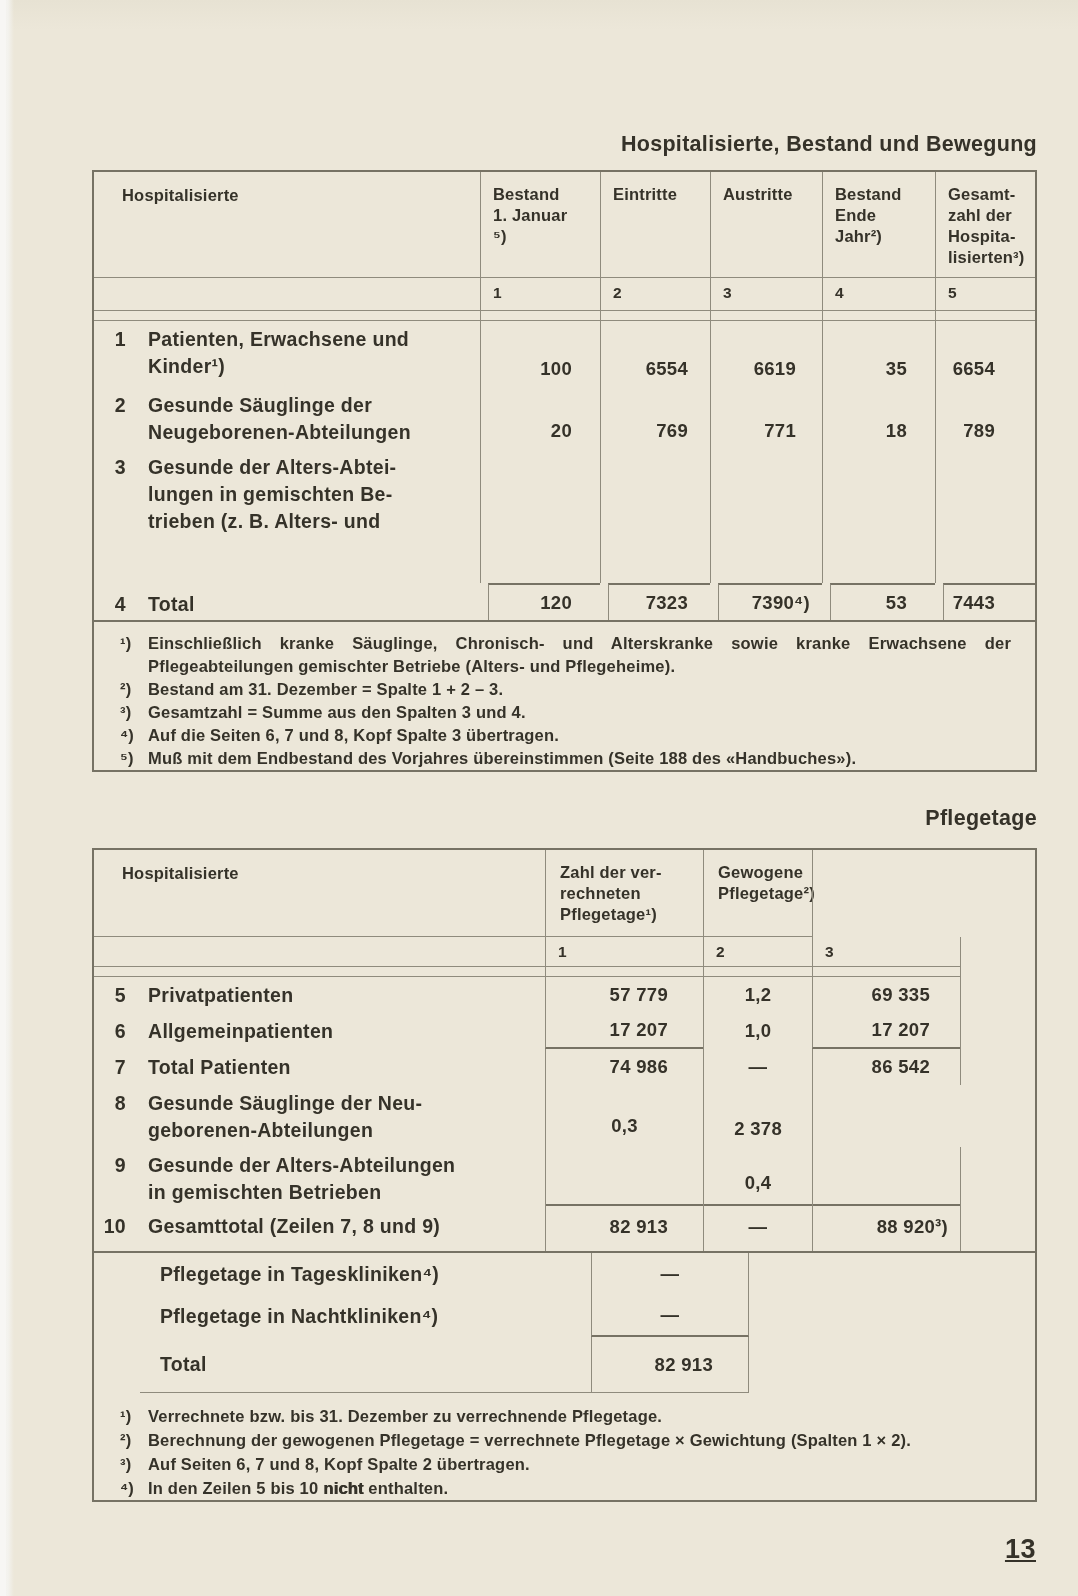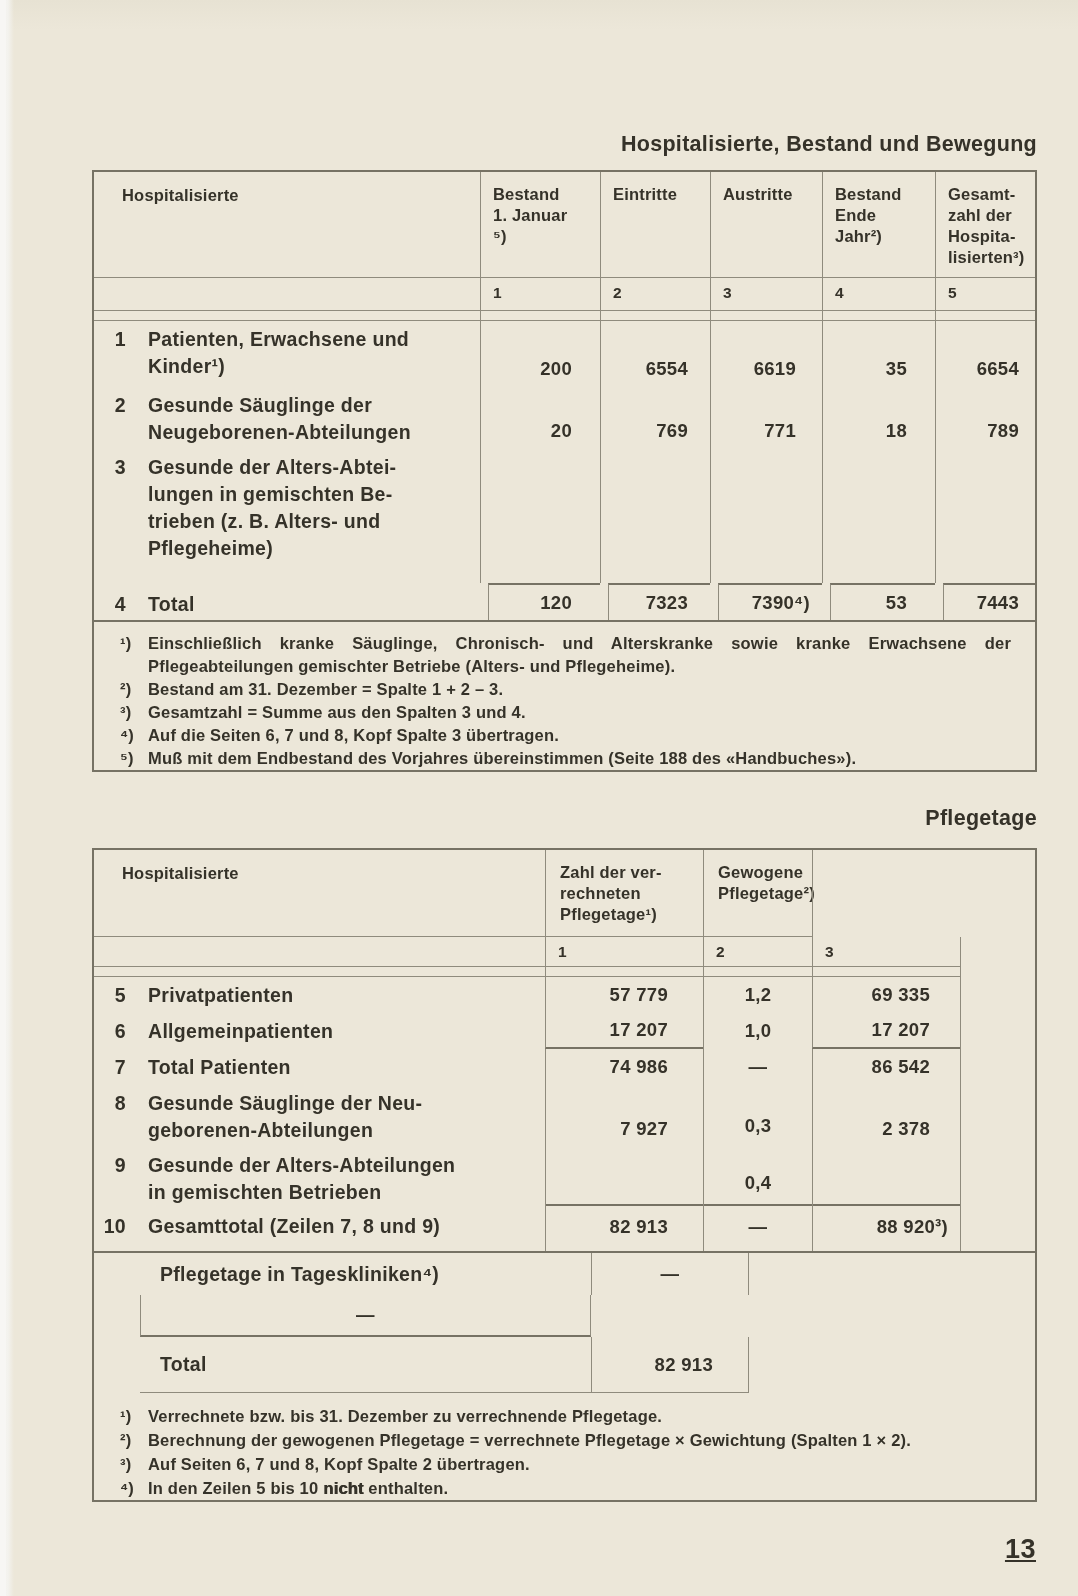--- a/index.html
+++ b/index.html
@@ -67,21 +67,21 @@
   .rowlab{display:flex;padding-top:5px;font-size:19.5px;line-height:27px;letter-spacing:.3px;}
   .rno{width:46px;flex:none;text-align:right;padding-right:14px;margin-right:8px;}
   .rtxt{flex:1;padding-right:6px;}
   .ln-b{display:block;}
   .val{display:flex;font-size:18.5px;letter-spacing:.3px;}
   .vend{align-items:flex-end;justify-content:flex-end;padding-bottom:7px;}
   .vctr{align-items:center;justify-content:flex-end;}
   .vcen{align-items:center;justify-content:center;}
   .vcenb{align-items:flex-end;justify-content:center;padding-bottom:10px;}
   .t1 .p1{padding-right:28px;} .t1 .p2{padding-right:22px;} .t1 .p3{padding-right:26px;}
-  .t1 .p3s{padding-right:12px;} .t1 .p4{padding-right:28px;} .t1 .p5{padding-right:16px;}
+  .t1 .p3s{padding-right:12px;} .t1 .p4{padding-right:28px;} .t1 .p5{padding-right:40px;}
   .t2 .q1{padding-right:35px;} .t2 .q3{padding-right:30px;} .t2 .q3s{padding-right:12px;}
   .xlab{display:flex;align-items:center;padding-left:20px;font-size:19.5px;letter-spacing:.3px;}
   
   .fnblock{padding:10px 24px 0 26px;font-size:16.5px;line-height:23px;letter-spacing:.2px;}
   .t2 .fnblock{padding-top:11px;line-height:24px;}
   .fn{display:flex;}
   .fmark{width:28px;flex:none;}
   .ftext{flex:1;}
   .fjust{text-align:justify;}
   .xbold{text-shadow:.7px 0 0 currentColor;}
@@ -145,21 +145,21 @@
   </div>
 
   <div class="row rr1">
     <div class="c rowlab">
       <span class="rno">1</span>
       <span class="rtxt">
         <span class="ln-b">Patienten, Erwachsene und</span>
         <span class="ln-b">Kinder¹)</span>
       </span>
     </div>
-    <div class="c bl val vend p1">200</div>
+    <div class="c bl val vend p1">100</div>
     <div class="c bl val vend p2">6554</div>
     <div class="c bl val vend p3">6619</div>
     <div class="c bl val vend p4">35</div>
     <div class="c bl val vend p5">6654</div>
   </div>
 
   <div class="row rr2">
     <div class="c rowlab">
       <span class="rno">2</span>
       <span class="rtxt">
@@ -174,21 +174,20 @@
     <div class="c bl val vend p5">789</div>
   </div>
 
   <div class="row rr3">
     <div class="c rowlab">
       <span class="rno">3</span>
       <span class="rtxt">
         <span class="ln-b">Gesunde der Alters-Abtei-</span>
         <span class="ln-b">lungen in gemischten Be-</span>
         <span class="ln-b">trieben (z. B. Alters- und</span>
-        <span class="ln-b">Pflegeheime)</span>
       </span>
     </div>
     <div class="c bl"></div>
     <div class="c bl"></div>
     <div class="c bl"></div>
     <div class="c bl"></div>
     <div class="c bl"></div>
   </div>
 
   <div class="row rr4 rbb2">
@@ -295,21 +294,20 @@
   </div>
 
   <div class="row rr8">
     <div class="c rowlab">
       <span class="rno">8</span>
       <span class="rtxt">
         <span class="ln-b">Gesunde Säuglinge der Neu-</span>
         <span class="ln-b">geborenen-Abteilungen</span>
       </span>
     </div>
-    <div class="c bl val vend q1">7 927</div>
     <div class="c bl val vcenb">0,3</div>
     <div class="c bl val vend q3">2 378</div>
     <div class="c bl"></div>
   </div>
 
   <div class="row rr9">
     <div class="c rowlab">
       <span class="rno">9</span>
       <span class="rtxt">
         <span class="ln-b">Gesunde der Alters-Abteilungen</span>
@@ -333,20 +331,21 @@
     <div class="c bl"></div>
   </div>
 
   <div class="row rowx rxa">
     <div class="c xlab">Pflegetage in Tageskliniken⁴)</div>
     <div class="c bl br val vcen">—</div>
     <div class="c"></div>
   </div>
 
   <div class="row rowx rxb">
+    <div class="c xlab">Pflegetage in Nachtkliniken⁴)</div>
     <div class="c bl br sumb val vcen">—</div>
     <div class="c"></div>
   </div>
 
   <div class="row rowx rxc">
     <div class="c xlab thinb">Total</div>
     <div class="c bl br thinb val vctr q1">82 913</div>
     <div class="c"></div>
   </div>
 

